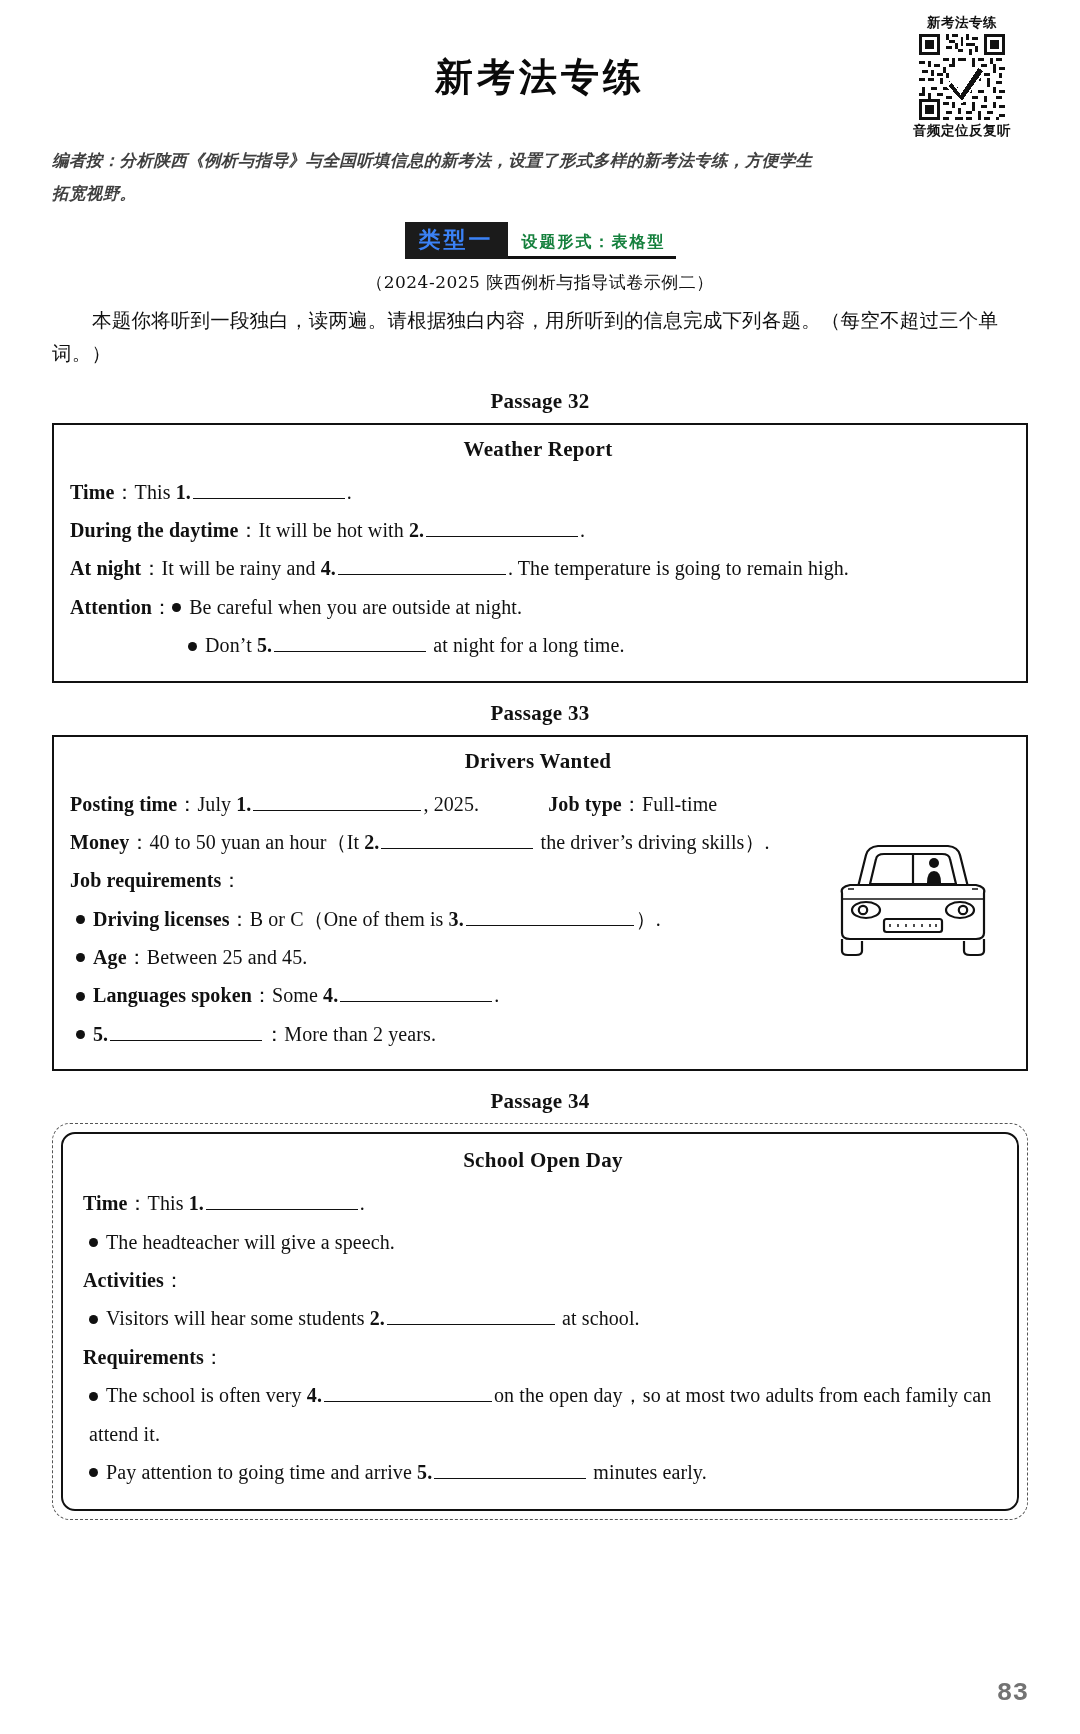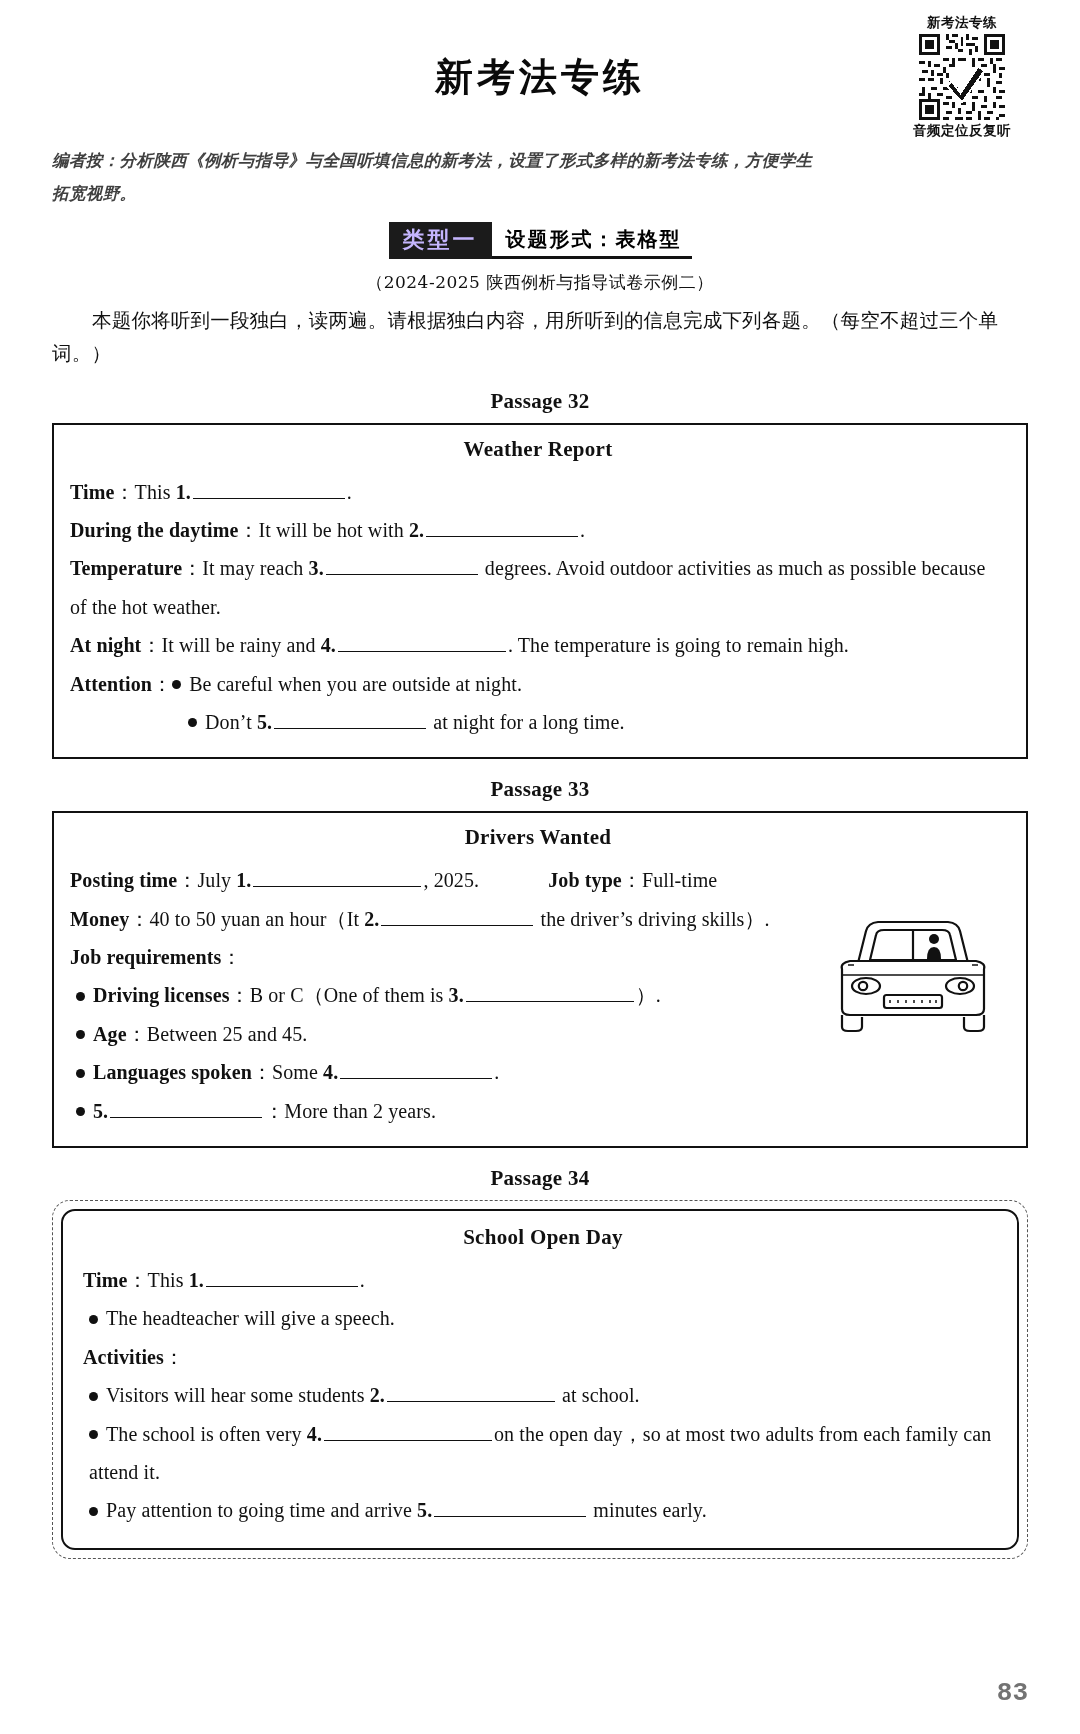--- a/index.html
+++ b/index.html
@@ -77,38 +77,38 @@
 
   
   .type-banner {
     display: flex;
     align-items: flex-end;
     justify-content: center;
     margin-top: 12px;
   }
   .type-badge {
     background: #1b1b1b;
-    color: #c4b5fd;
+    color: #3b82f6;
     font-family: "DejaVu Sans", sans-serif;
     font-weight: bold;
     font-size: 22px;
     letter-spacing: 3px;
     padding: 4px 14px 5px 14px;
     line-height: 1.25;
   }
   .type-label-wrap {
     border-bottom: 3px solid #111;
     padding: 0 10px 3px 14px;
   }
   .type-label {
     font-family: "DejaVu Sans", sans-serif;
     font-weight: bold;
-    font-size: 20px;
+    font-size: 16px;
     letter-spacing: 2px;
-    color: #000000;
+    color: #15803d;
   }
 
   .exam-source {
     text-align: center;
     font-family: "DejaVu Serif", "Liberation Serif", serif;
     font-size: 17px;
     margin-top: 12px;
     letter-spacing: 0.5px;
   }
 
@@ -330,23 +330,20 @@
     <div class="box-title">Weather Report</div>
 
     <div class="line">
       <b>Time</b><span>：</span><span>This </span><span class="num">1.</span><span class="blank bl-md"></span><span>.</span>
     </div>
 
     <div class="line">
       <b>During the daytime</b><span>：</span><span>It will be hot with </span><span class="num">2.</span><span class="blank bl-md"></span><span>.</span>
     </div>
 
-    <div class="line">
-      <b>Temperature</b><span>：</span><span>It may reach </span><span class="num">3.</span><span class="blank bl-md"></span><span> degrees. Avoid outdoor activities as much as possible because of the hot weather.</span>
-    </div>
 
     <div class="line">
       <b>At night</b><span>：</span><span>It will be rainy and </span><span class="num">4.</span><span class="blank bl-lg"></span><span>. The temperature is going to remain high.</span>
     </div>
 
     <div class="line">
       <b>Attention</b><span>：</span><span class="bullet"></span><span>Be careful when you are outside at night.</span>
     </div>
 
     <div class="line sub-bullet-row">
@@ -429,20 +426,23 @@
 
       <div class="line">
         <b>Activities</b><span>：</span>
       </div>
 
       <div class="line bul-item">
         <span class="bullet"></span><span>Visitors will hear some students </span><span class="num">2.</span><span class="blank bl-lg"></span><span> at school.</span>
       </div>
 
 
+      <div class="line">
+        <b>Requirements</b><span>：</span>
+      </div>
 
       <div class="line bul-item">
         <span class="bullet"></span><span>The school is often very </span><span class="num">4.</span><span class="blank bl-lg"></span><span>on the open day，so at most two adults from each family can attend it.</span>
       </div>
 
       <div class="line bul-item">
         <span class="bullet"></span><span>Pay attention to going time and arrive </span><span class="num">5.</span><span class="blank bl-md"></span><span> minutes early.</span>
       </div>
     </div>
   </div>

